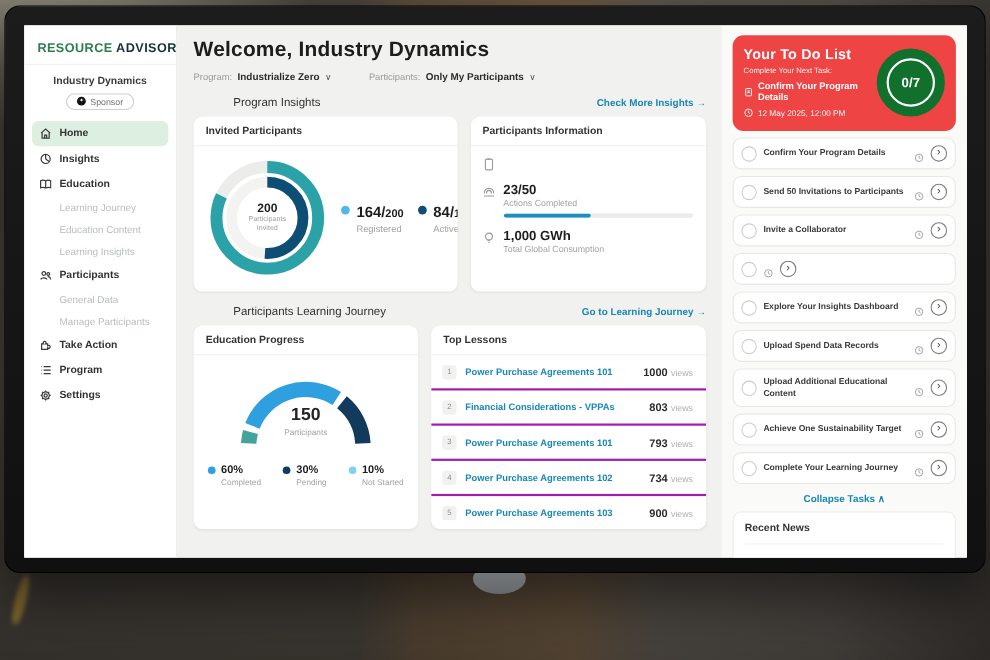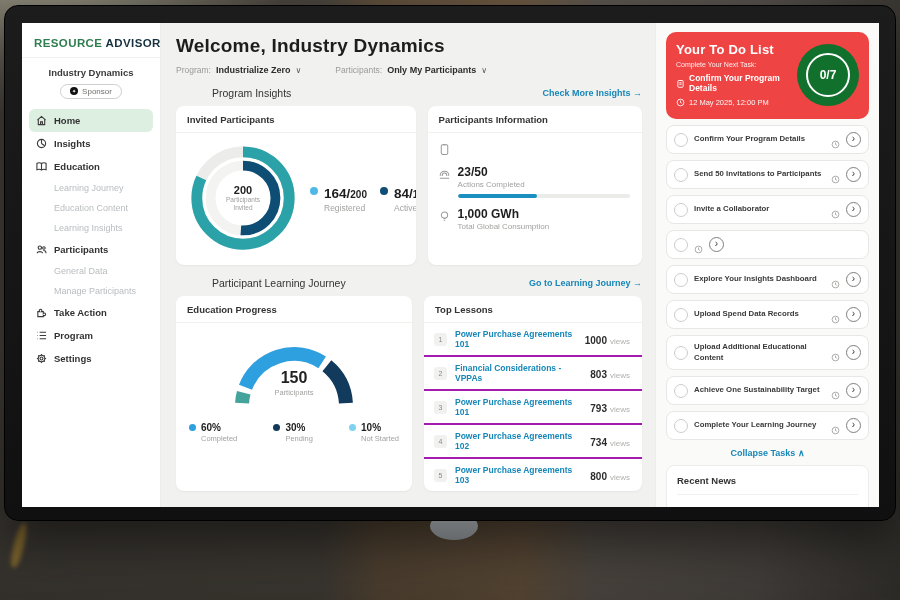--- a/index.html
+++ b/index.html
@@ -79,21 +79,21 @@
   .pi-body{padding:7px 12px 6px 10px;}
   .pi-row{display:flex;gap:7px;margin-bottom:9px;}
   .pi-row svg{width:13px;height:13px;stroke:#9a9a98;fill:none;stroke-width:1.1;margin-top:3px;flex:0 0 auto;}
   .pi-col{flex:1;}
   .pi-val{font-size:12px;font-weight:bold;color:#1d1d1d;}
   .pi-lab{font-size:8px;color:#a2a2a0;margin-top:1px;}
   .pi-track{height:4px;background:#ebebe9;border-radius:2px;margin-top:5px;overflow:hidden;}
   .pi-fill{height:100%;background:#1b8fc0;border-radius:2px;width:0;}
 
   
-  .card-edu{width:236px;}
+  .card-edu{width:204px;}
   .gauge-wrap{position:relative;width:150px;height:80px;margin:10px auto 0;}
   .gauge-center{position:absolute;left:0;right:0;top:36px;text-align:center;}
   .gauge-center .v{font-size:16px;font-weight:bold;color:#222;}
   .gauge-center .l{font-size:7.5px;color:#a2a2a0;margin-top:1px;}
   .edu-legend{display:flex;justify-content:space-between;padding:9px 13px 9px;}
   .eleg{display:flex;gap:5px;align-items:flex-start;}
   .eleg .leg-dot{margin-top:2px;width:7px;height:7px;}
   .eleg .pv{font-size:10px;font-weight:bold;color:#1d1d1d;line-height:1.1;}
   .eleg .pl{font-size:7.5px;color:#a2a2a0;margin-top:1px;}
 
@@ -297,21 +297,21 @@
                 <div class="pi-col">
                   <div class="pi-val">1,000 GWh</div>
                   <div class="pi-lab">Total Global Consumption</div>
                 </div>
               </div>
             </div>
           </div>
         </div>
 
         <div class="sec-row">
-          <span class="sec-title">Participant Learning Journey</span>
+          <span class="sec-title">Participants Learning Journey</span>
           <span class="sec-link"><span>Go to Learning Journey</span>&nbsp;<span>→</span></span>
         </div>
 
         <div class="cards">
 
           <div class="card card-edu">
             <div class="card-title">Education Progress</div>
             <div class="gauge-wrap">
               <svg width="150" height="80" viewBox="0 0 150 80">
                   <path d="M 23.083119394333302 70.06103620693472 A 52 52 0 0 1 24.715922636353383 59.75192226446412" stroke="#44a49b" stroke-width="14" fill="none"></path>
@@ -366,21 +366,21 @@
               <span><span class="views-n">793</span><span class="views-s">views</span></span>
             </div>
             <div class="lesson-row">
               <span class="rank">4</span>
               <span class="lesson-title">Power Purchase Agreements 102</span>
               <span><span class="views-n">734</span><span class="views-s">views</span></span>
             </div>
             <div class="lesson-row">
               <span class="rank">5</span>
               <span class="lesson-title">Power Purchase Agreements 103</span>
-              <span><span class="views-n">800</span><span class="views-s">views</span></span>
+              <span><span class="views-n">900</span><span class="views-s">views</span></span>
             </div>
           </div>
         </div>
       </div>
 
       <div class="rpanel">
         <div class="todo-hero">
           <div class="hero-left">
             <div class="hero-title">Your To Do List</div>
             <div class="hero-sub">Complete Your Next Task:</div>

